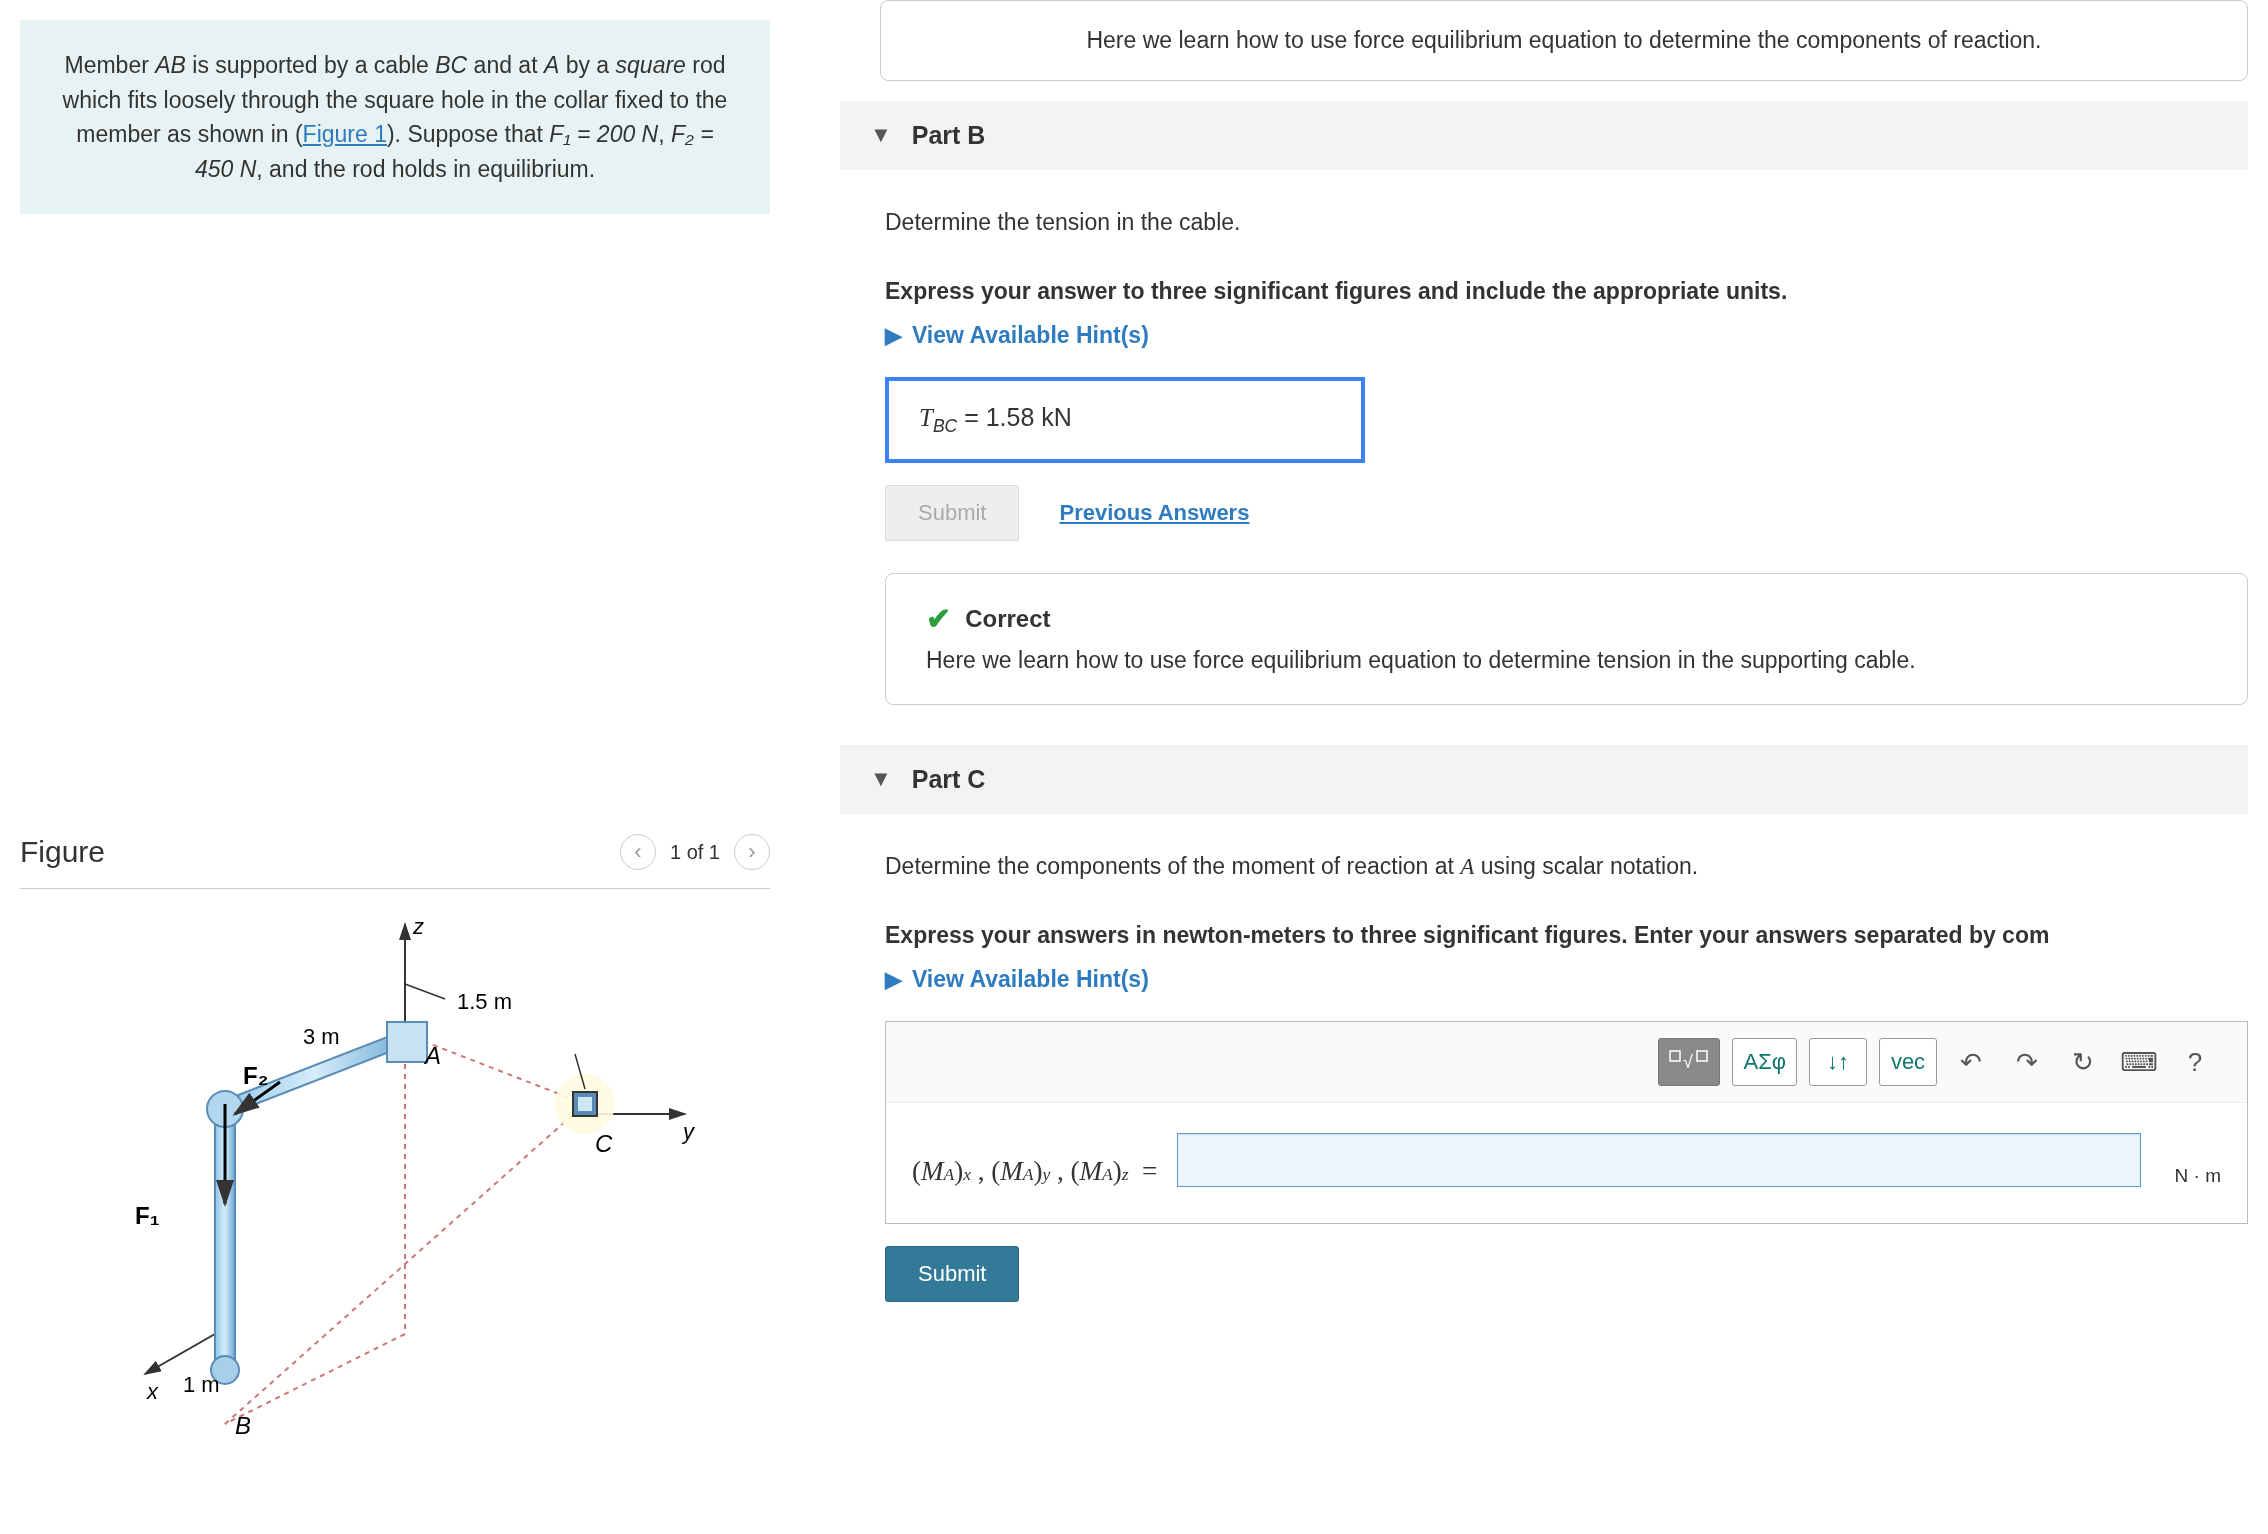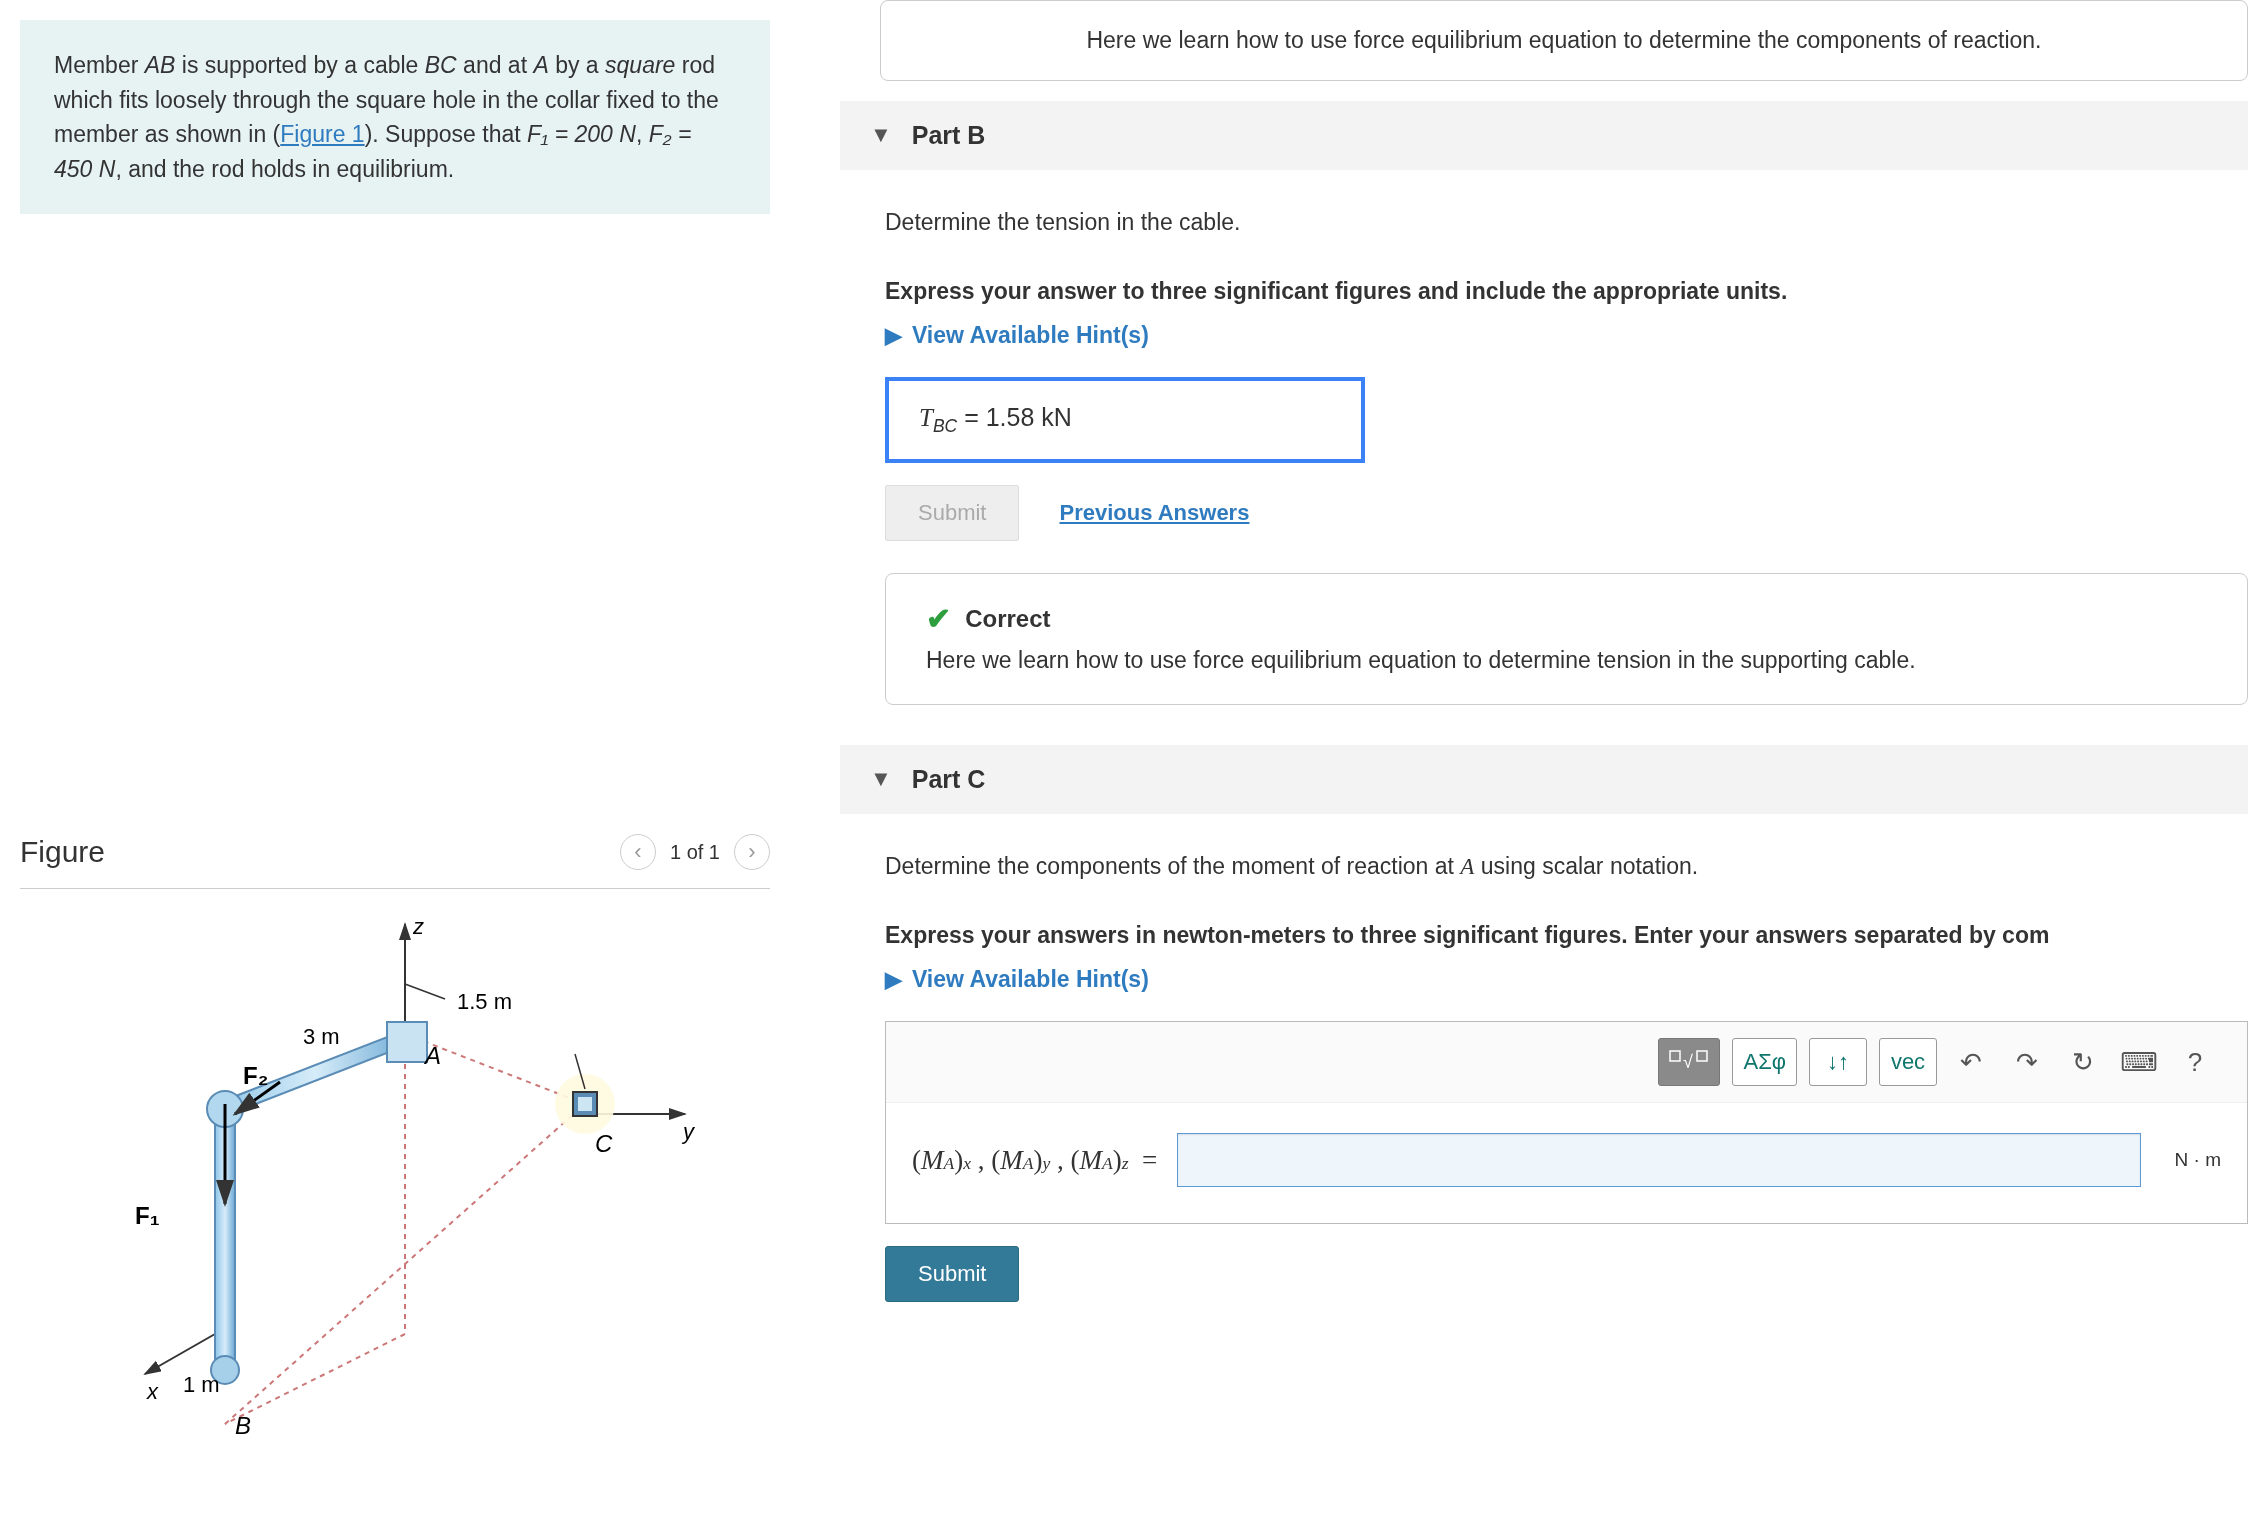--- a/index.html
+++ b/index.html
@@ -10,20 +10,21 @@
   background: #fff;
   width: 2268px;
   height: 1534px;
   display: flex;
   overflow: hidden;
 }
 .left-col {
   width: 800px;
   padding: 20px 30px 20px 20px;
   flex-shrink: 0;
+  text-align: center;
 }
 .right-col {
   flex: 1;
   padding: 0 20px 20px 40px;
   overflow: hidden;
 }
 .problem-box {
   background: #e7f3f3;
   padding: 28px 34px;
   line-height: 1.5;
@@ -118,21 +119,21 @@
 .tool-btn {
   border: 1px solid #999; background: #fff;
   min-width: 58px; height: 48px;
   display:flex; align-items:center; justify-content:center;
   border-radius: 3px; cursor: pointer; font-size: 22px;
   padding: 0 10px; color:#0f766e;
 }
 .tool-btn.active { background: #8a8a8a; color:#fff; border-color:#777; }
 .tool-icon { border:none; background:none; width:44px; height:44px; cursor:pointer; display:flex; align-items:center; justify-content:center; font-size:26px; color:#555; }
 .input-row {
-  display:flex; align-items:center; padding: 30px 26px 36px 26px; gap: 20px; background:#fff; border-top:1px solid #eee;
+  display:flex; align-items:flex-end; padding: 30px 26px 36px 26px; gap: 20px; background:#fff; border-top:1px solid #eee;
 }
 .math-label { font-family: 'Times New Roman', serif; font-size: 27px; white-space:nowrap; }
 .math-label .it { font-style: italic; }
 .math-label .ssub { font-size: 0.65em; font-style:italic; }
 .answer-input {
   flex: 1; border: 1px solid #5b9bd5; height: 54px; background: #eef5fb;
   box-shadow: inset 0 1px 2px rgba(0,0,0,0.1);
   padding: 0 12px; font-size: 22px;
 }
 .unit-label { font-size: 19px; white-space:nowrap; padding-left:14px; }

